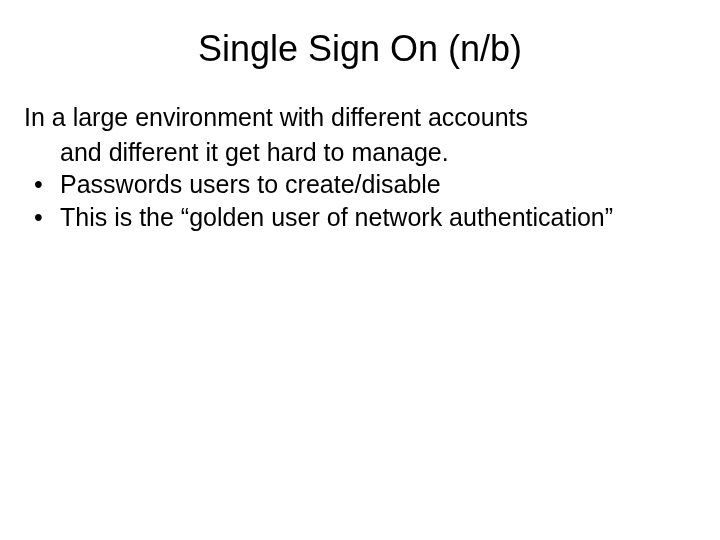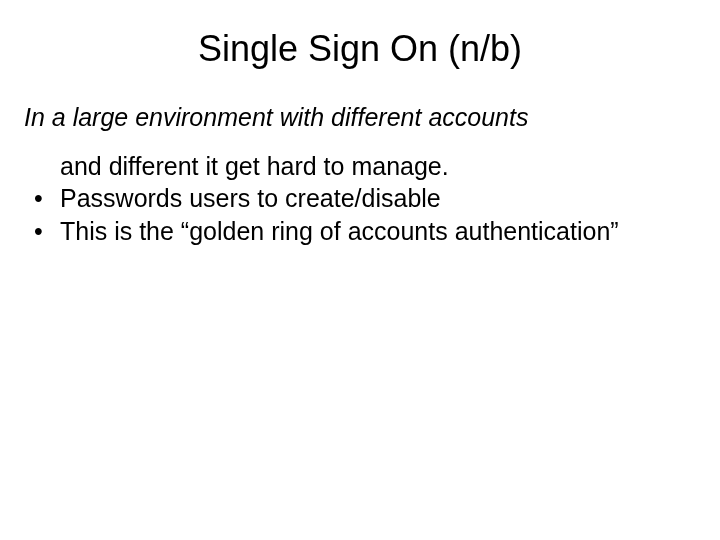--- a/index.html
+++ b/index.html
@@ -17,22 +17,21 @@
       margin-bottom: 32px;
       letter-spacing: 0px;
     }
     .content {
       font-size: 25px;
       line-height: 1.22;
     }
     .intro {
       padding-left: 0px;
       text-indent: 0;
-      margin-bottom: 18px;
-      font-style: italic;
+      margin-bottom: 4px;
     }
     .intro-cont {
       padding-left: 36px;
       margin-bottom: 2px;
     }
     ul {
       list-style: none;
       padding-left: 0;
     }
     li {
@@ -52,15 +51,15 @@
 </head>
 <body>
 
 <div class="title">Single Sign On (n/b)</div>
 
 <div class="content">
   <div class="intro">In a large environment with different accounts</div>
   <div class="intro-cont">and different it get hard to manage.</div>
   <ul>
     <li><span>Passwords users to create/disable</span></li>
-    <li><span>This is the “golden ring of accounts authentication”</span></li>
+    <li><span>This is the “golden user of network authentication”</span></li>
   </ul>
 </div>
 
 </body></html>

